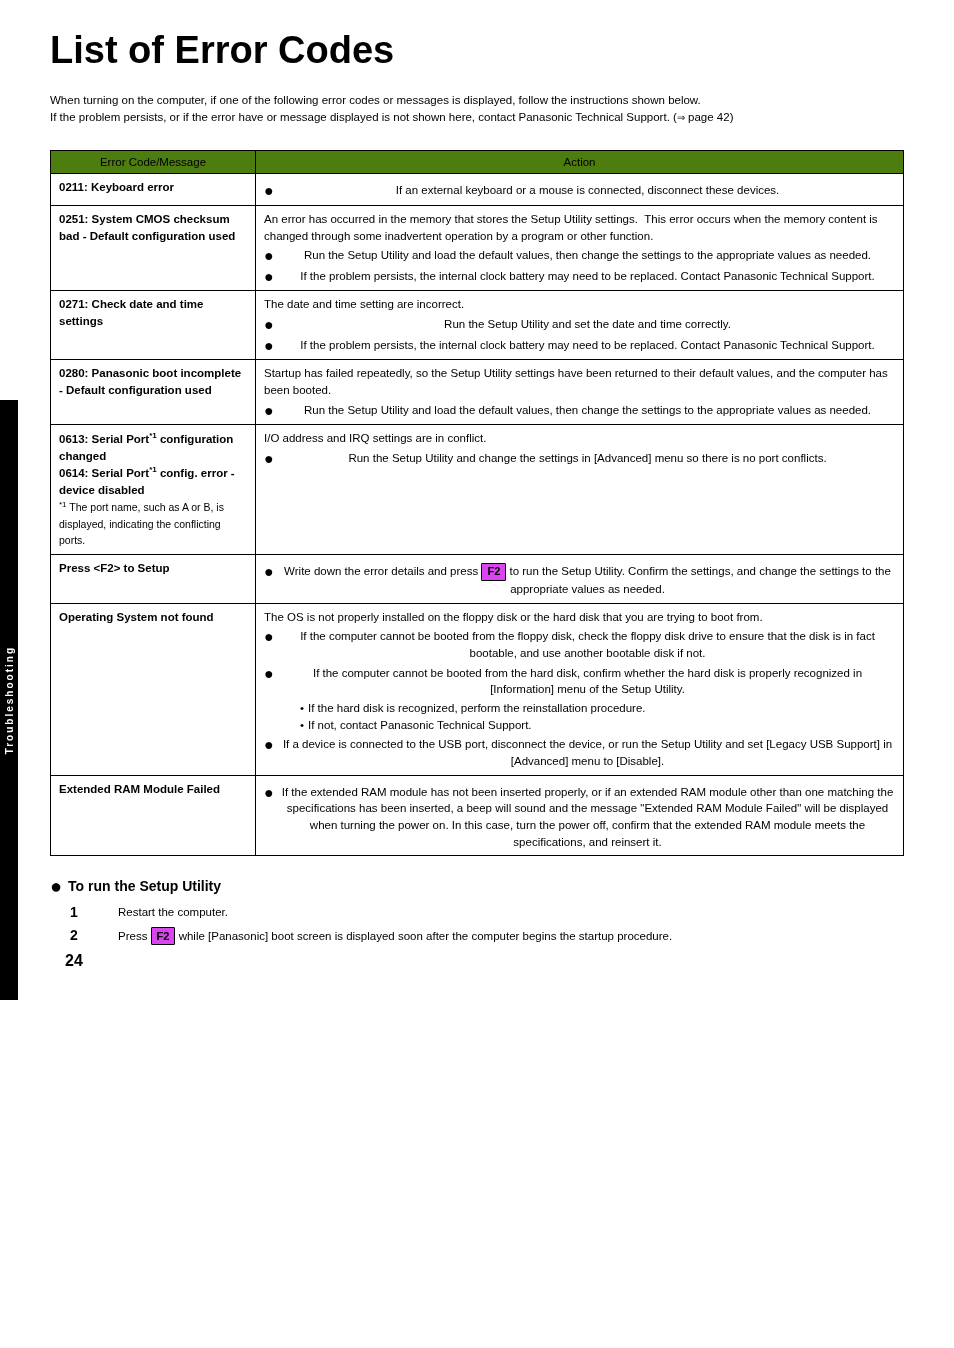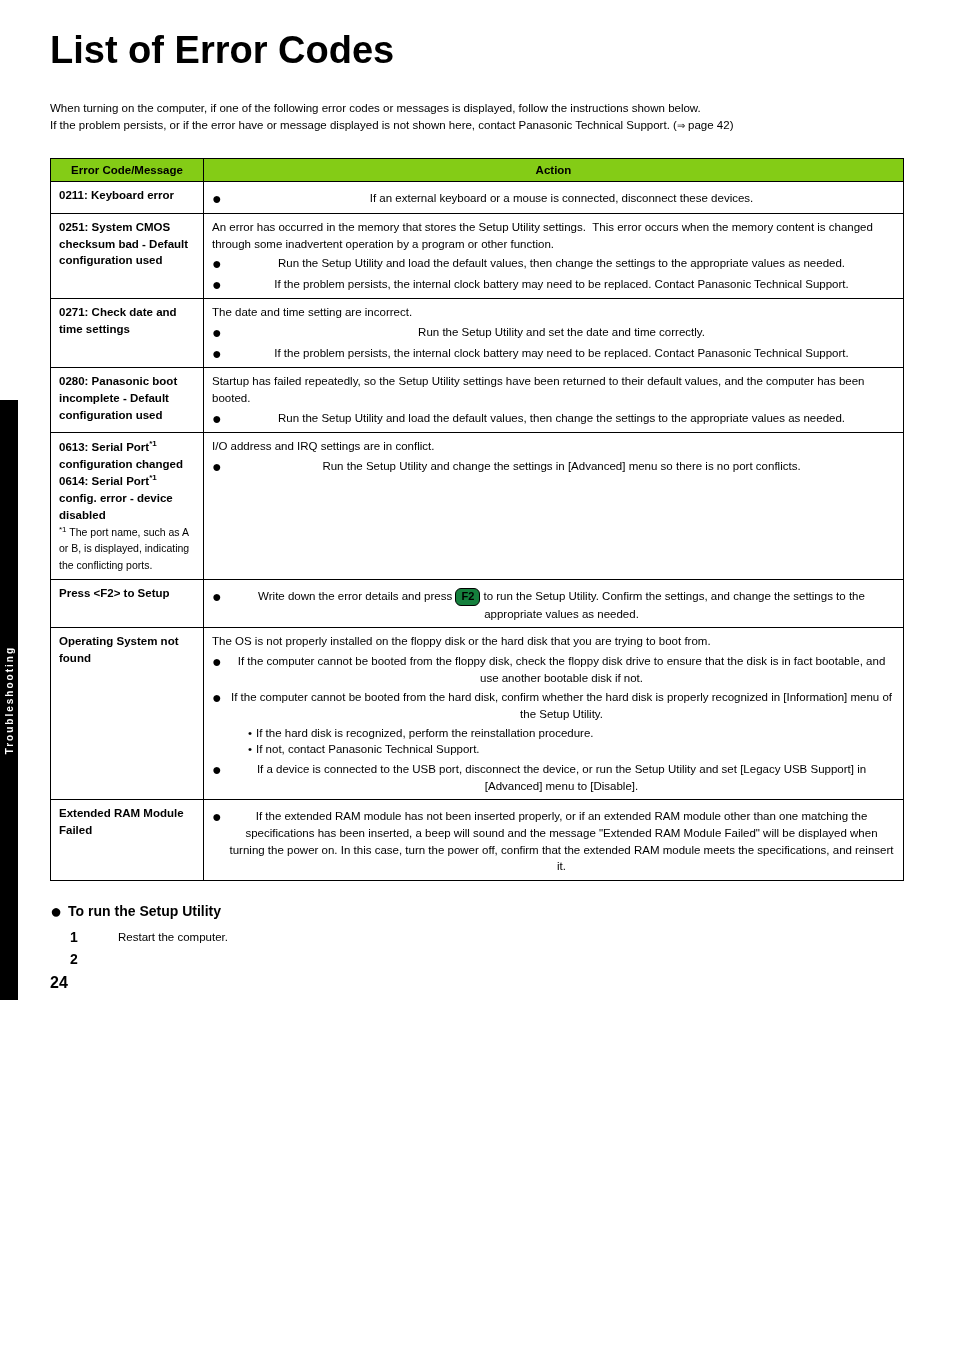--- a/index.html
+++ b/index.html
@@ -16,52 +16,52 @@
       min-height: 1348px;
       position: relative;
     }
     .page-container {
       padding: 30px 50px 40px 50px;
       position: relative;
     }
     .page-title {
       font-size: 38px;
       font-weight: bold;
-      margin-bottom: 28px;
+      margin-bottom: 20px;
       line-height: 1.1;
     }
     .intro-text {
       font-size: 11.5px;
       margin-bottom: 24px;
       line-height: 1.5;
     }
     .error-table {
       width: 100%;
       border-collapse: collapse;
       border: 1px solid #000;
       margin-bottom: 20px;
     }
     .error-table th {
-      background: #84cc16;
+      background: #4d7c0f;
       border: 1px solid #000;
       padding: 5px 0;
-      font-weight: bold;
+      font-weight: normal;
       text-align: center;
       font-size: 11.5px;
     }
     .error-table td {
       border: 1px solid #000;
       padding: 5px 8px;
       vertical-align: top;
       font-size: 11.5px;
       line-height: 1.45;
     }
     .error-table td:first-child {
       font-weight: bold;
-      width: 153px;
+      width: 205px;
     }
     .bullet-item {
       display: flex;
       align-items: flex-start;
       margin-top: 3px;
     }
     .bullet-dot {
       min-width: 14px;
       font-size: 16px;
       line-height: 1.1;
@@ -78,25 +78,25 @@
     .sub-bullet-line {
       display: flex;
       align-items: flex-start;
     }
     .sub-bullet-dot {
       min-width: 12px;
     }
     .key-box {
       display: inline-block;
       border: 1.5px solid #000;
-      border-radius: 6px;
+      border-radius: 1px;
       padding: 0px 5px;
       font-size: 11px;
       font-weight: bold;
-      background: #15803d;
+      background: #d946ef;
     }
     .setup-section {
       margin-top: 10px;
     }
     .setup-title {
       font-size: 14px;
       font-weight: bold;
       display: flex;
       align-items: center;
       margin-bottom: 8px;
@@ -138,21 +138,21 @@
       color: #fff;
       font-size: 10px;
       font-weight: bold;
       writing-mode: vertical-rl;
       transform: rotate(180deg);
       letter-spacing: 2px;
     }
     .page-number {
       position: absolute;
       bottom: 20px;
-      left: 50px;
+      left: 65px;
       font-size: 16px;
       font-weight: bold;
     }
     .superscript {
       font-size: 8px;
       vertical-align: super;
     }
     .inline-ref {
       font-size: 10px;
       vertical-align: middle;
@@ -307,18 +307,23 @@
     <div class="setup-title">
       <span class="setup-title-bullet">●</span>
       <span>To run the Setup Utility</span>
     </div>
     <div class="setup-step">
       <span class="step-num">1</span>
       <span class="step-text">Restart the computer.</span>
     </div>
     <div class="setup-step">
       <span class="step-num">2</span>
+      <span class="step-text">
+        <span>Press</span>
+        <span class="key-box">F2</span>
+        <span>while [Panasonic] boot screen is displayed soon after the computer begins the startup procedure.</span>
+      </span>
     </div>
   </div>
 
   <div class="page-number">24</div>
 
 </div>
 
 </body></html>

